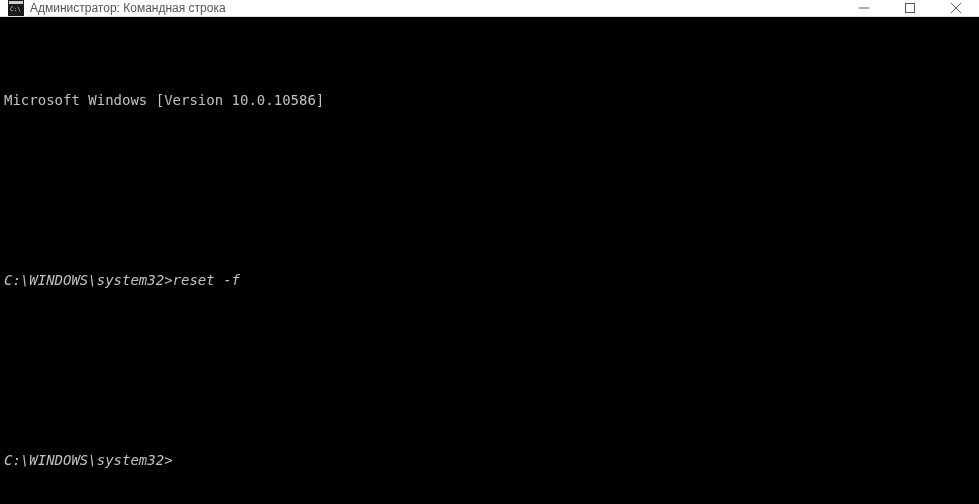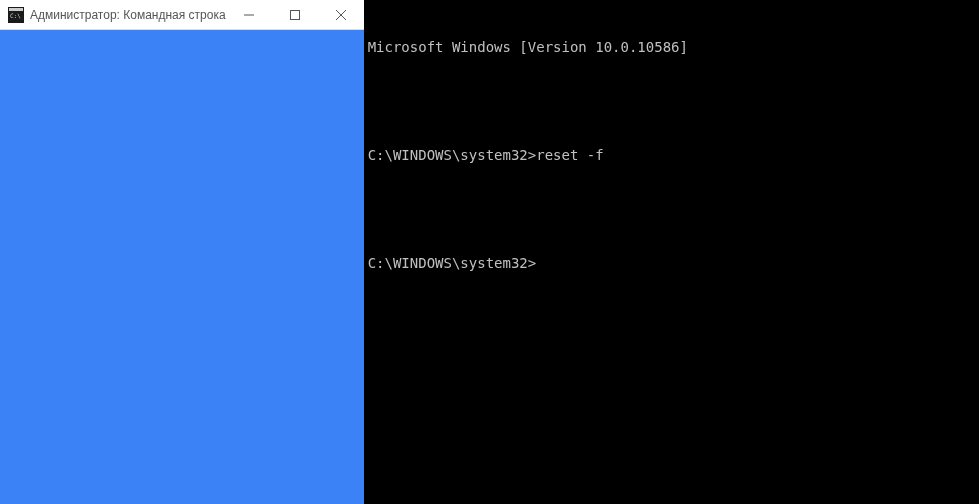--- a/index.html
+++ b/index.html
@@ -10,22 +10,23 @@
     body {
       width: 979px;
       height: 504px;
       background: #000;
       font-family: Consolas, 'Lucida Console', monospace;
       overflow: hidden;
     }
     .window {
       width: 100%;
       height: 100%;
-      background: #3b82f6;
+      background: #1d4ed8;
       display: flex;
+      flex-direction: column;
     }
     .titlebar {
       height: 30px;
       background: #fff;
       display: flex;
       align-items: center;
       border-bottom: 1px solid #ddd;
     }
     .titlebar-icon {
       width: 16px;
@@ -66,23 +67,25 @@
       background: #000;
       color: #c0c0c0;
       font-family: Consolas, 'Lucida Console', monospace;
       font-size: 14px;
       line-height: 18px;
       padding: 2px 4px;
       white-space: pre;
     }
     .line {
       min-height: 18px;
+      margin-top: 36px;
     }
     .prompt-line {
       display: flex;
+      font-style: italic;
     }
     .prompt {
       white-space: pre;
     }
     .command {
       white-space: pre;
     }
   </style>
 </head>
 <body>

